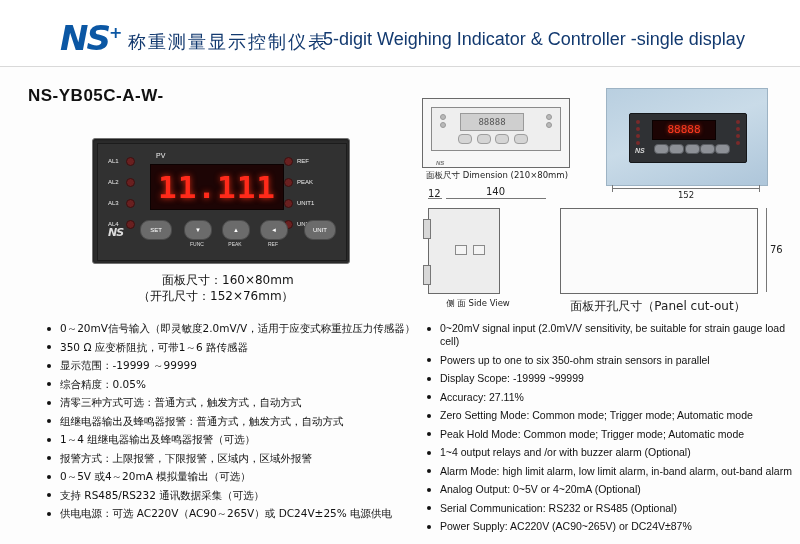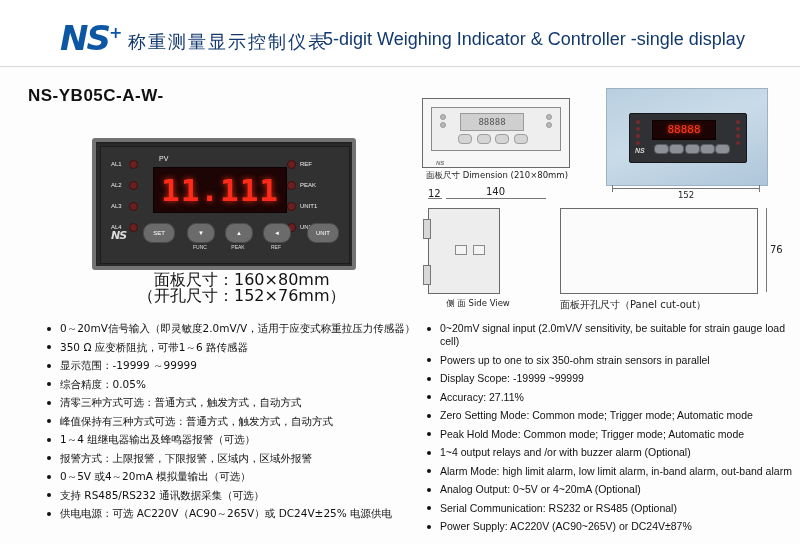--- a/index.html
+++ b/index.html
@@ -50,21 +50,21 @@
     font-size:17px;font-weight:bold;color:#111;
     letter-spacing:.5px;
   }
   
   .panel-wrap{
     position:absolute;left:92px;top:138px;width:256px;height:124px;
   }
   .panel{
     position:absolute;left:0;top:0;width:256px;height:124px;
     background:#2b2b2b;
-    border:4px solid #737373;
+    border:1px solid #737373;
     border-radius:3px;
     box-shadow:0 1px 2px rgba(0,0,0,.4) inset;
   }
   .panel-inner{
     position:absolute;left:4px;top:4px;width:248px;height:116px;
     background:#313131;
     border:1px solid #1c1c1c;
   }
   .al-col{
     position:absolute;left:10px;top:8px;width:34px;
@@ -122,21 +122,21 @@
     position:absolute;font-size:5px;color:#ddd;top:21px;width:30px;text-align:center;
   }
   .ns-small{
     position:absolute;left:10px;top:82px;
     font-family:"DejaVu Sans", sans-serif;
     font-weight:bold;font-style:italic;font-size:11px;color:#dcdcdc;
     letter-spacing:-1px;
   }
   .panel-note{
     position:absolute;left:138px;top:272px;
-    font-size:16px;color:#111;text-align:center;
+    font-size:12px;color:#111;text-align:right;
     font-family:"DejaVu Sans", sans-serif;
     line-height:16px;
   }
   
   .dim-area{position:absolute;left:410px;top:86px;width:180px;height:210px;}
   .dim-box{
     position:absolute;left:12px;top:12px;width:146px;height:68px;
     border:1px solid #6a6a6a;background:#f7f7f7;
   }
   .dim-box .mini-panel{
@@ -188,22 +188,22 @@
     position:absolute;left:150px;top:18px;width:196px;height:84px;
     border:1px solid #6a6a6a;background:#fbfbfb;
   }
   .dimline{position:absolute;background:#777;}
   .dimtxt{position:absolute;font-size:10px;color:#222;font-family:"DejaVu Sans", sans-serif;}
   .side-caption{
     position:absolute;left:8px;top:108px;width:120px;text-align:center;
     font-size:8.5px;color:#222;font-family:"DejaVu Sans", sans-serif;
   }
   .cut-caption{
-    position:absolute;left:150px;top:108px;width:196px;text-align:left;
-    font-size:10px;color:#222;font-family:"DejaVu Sans", sans-serif;
+    position:absolute;left:150px;top:108px;width:196px;text-align:center;
+    font-size:12px;color:#222;font-family:"DejaVu Sans", sans-serif;
   }
   
   .photo{
     position:absolute;left:606px;top:88px;width:160px;height:96px;
     background:linear-gradient(160deg,#b9cfe0 0%,#c9dbe8 45%,#aec6da 100%);
     border:1px solid #9db3c4;
   }
   .photo-device{
     position:absolute;left:22px;top:24px;width:116px;height:48px;
     background:#2f3134;border:1px solid #15171a;border-radius:2px;
@@ -429,21 +429,21 @@
 <div class="photo-dimline"></div>
 <div class="photo-dim">152</div>
 
 <div class="specs">
   <ul class="spec col-cn">
     <li>0～20mV信号输入（即灵敏度2.0mV/V，适用于应变式称重拉压力传感器）</li>
     <li>350 Ω 应变桥阻抗，可带1～6 路传感器</li>
     <li>显示范围：-19999 ～99999</li>
     <li>综合精度：0.05%</li>
     <li>清零三种方式可选：普通方式，触发方式，自动方式</li>
-    <li>峰值保持有三种方式可选：普通方式，触发方式，自动方式</li>
+    <li>组继电器输出及蜂鸣器报警：普通方式，触发方式，自动方式</li>
     <li>1～4 组继电器输出及蜂鸣器报警（可选）</li>
     <li>报警方式：上限报警，下限报警，区域内，区域外报警</li>
     <li>0～5V 或4～20mA 模拟量输出（可选）</li>
     <li>支持 RS485/RS232 通讯数据采集（可选）</li>
     <li>供电电源：可选 AC220V（AC90～265V）或 DC24V±25% 电源供电</li>
   </ul>
 
   <ul class="spec col-en">
     <li>0~20mV signal input (2.0mV/V sensitivity, be suitable for strain gauge load cell)</li>
     <li>Powers up to one to six 350-ohm strain sensors in parallel</li>

